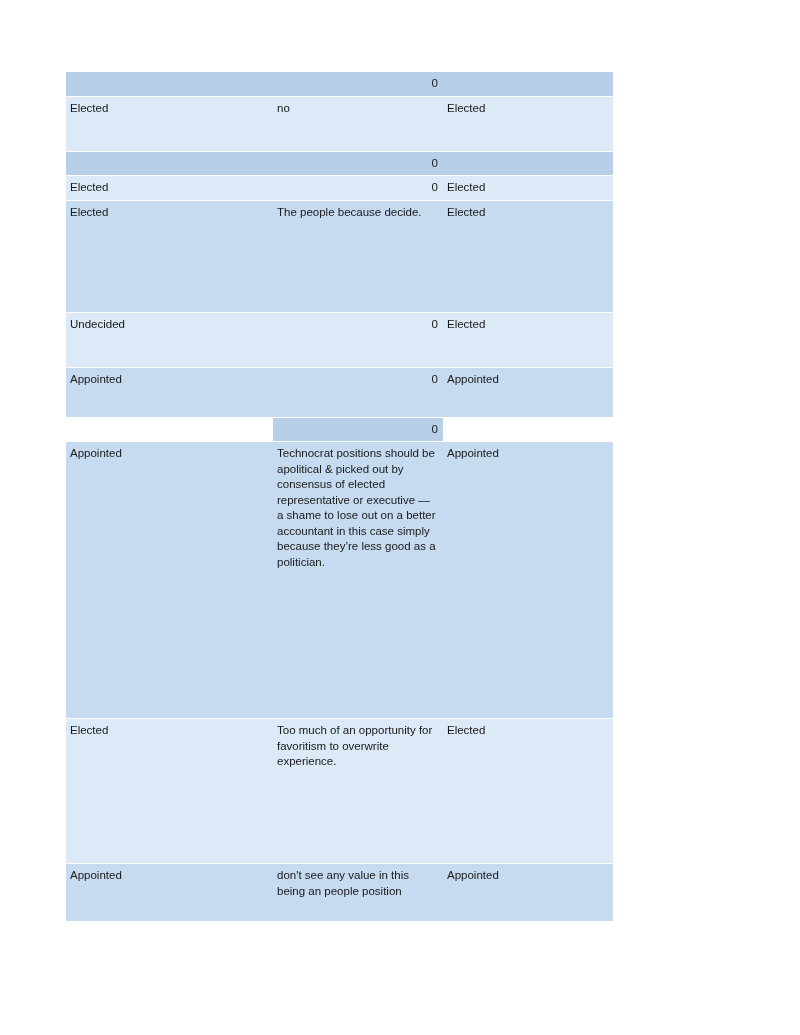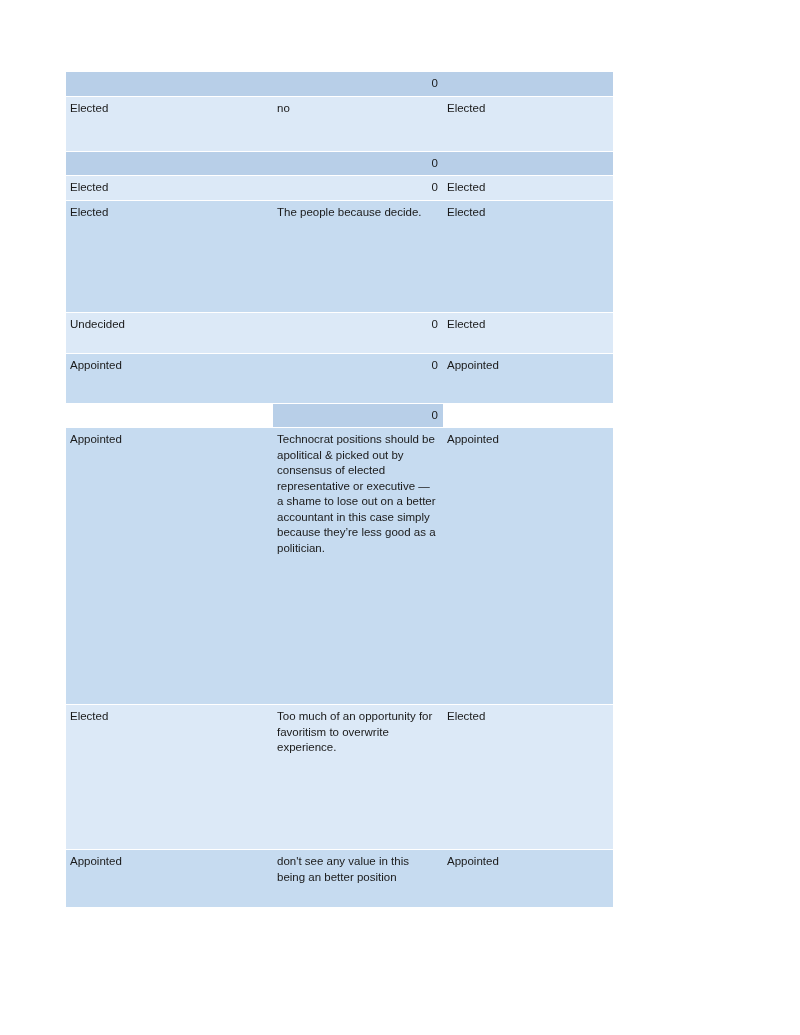--- a/index.html
+++ b/index.html
@@ -87,21 +87,21 @@
         <tr style="height:18px">
           <td class="sh-light txt">Elected</td>
           <td class="sh-light num">0</td>
           <td class="sh-light txt">Elected</td>
         </tr>
         <tr style="height:112px">
           <td class="sh-mid txt">Elected</td>
           <td class="sh-mid txt">The people because decide.</td>
           <td class="sh-mid txt">Elected</td>
         </tr>
-        <tr style="height:41px">
+        <tr style="height:55px">
           <td class="sh-light txt">Undecided</td>
           <td class="sh-light num">0</td>
           <td class="sh-light txt">Elected</td>
         </tr>
         <tr style="height:50px">
           <td class="sh-mid txt">Appointed</td>
           <td class="sh-mid num">0</td>
           <td class="sh-mid txt">Appointed</td>
         </tr>
         <tr style="height:18px">
@@ -114,19 +114,19 @@
           <td class="sh-mid txt">Technocrat positions should be apolitical &amp; picked out by consensus of elected representative or executive — a shame to lose out on a better accountant in this case simply because they’re less good as a politician.</td>
           <td class="sh-mid txt">Appointed</td>
         </tr>
         <tr style="height:145px">
           <td class="sh-light txt">Elected</td>
           <td class="sh-light txt">Too much of an opportunity for favoritism to overwrite experience.</td>
           <td class="sh-light txt">Elected</td>
         </tr>
         <tr style="height:58px">
           <td class="sh-mid txt">Appointed</td>
-          <td class="sh-mid txt">don't see any value in this being an better position</td>
+          <td class="sh-mid txt">don't see any value in this being an people position</td>
           <td class="sh-mid txt">Appointed</td>
         </tr>
       </tbody>
     </table>
   </div>
 </div>
 
 </body></html>

